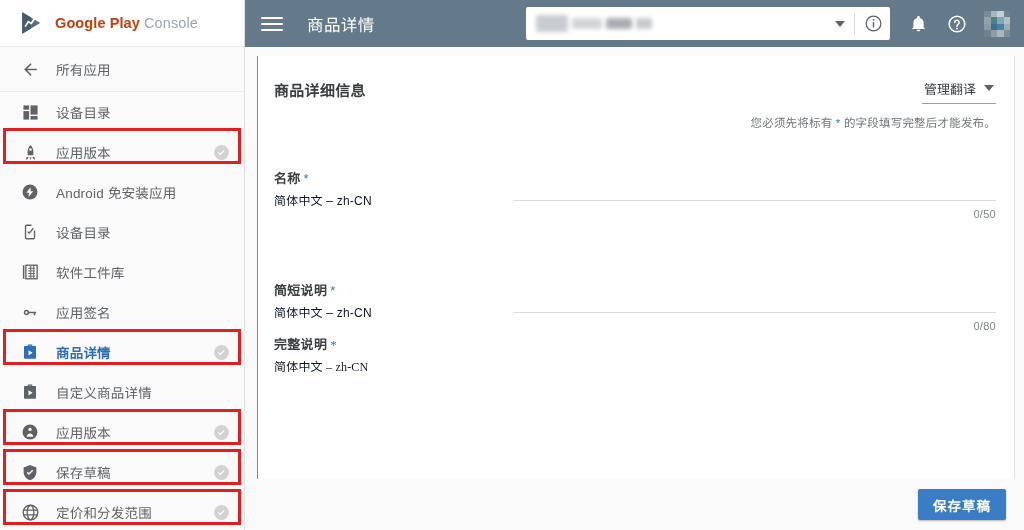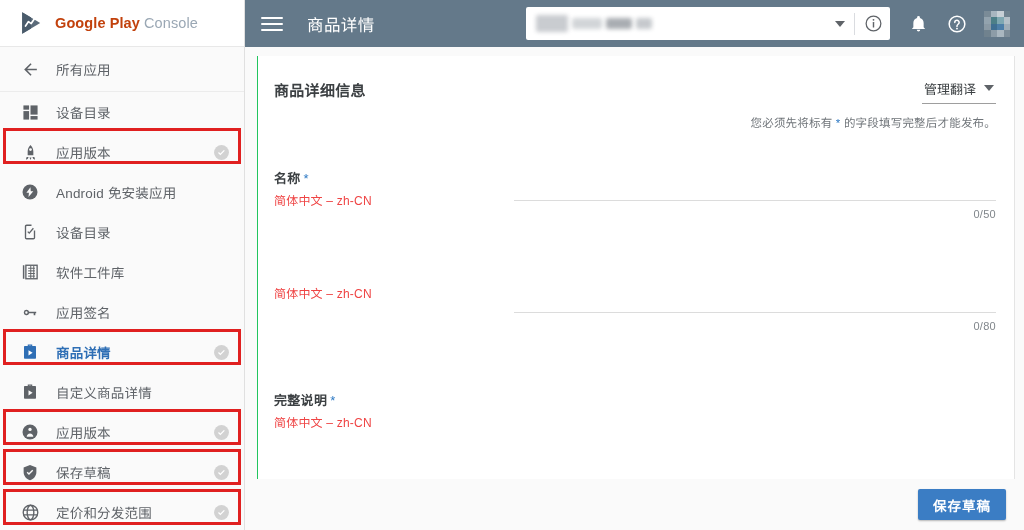--- a/index.html
+++ b/index.html
@@ -92,30 +92,30 @@
     font-size:13px;color:#3c4043;border-bottom:1px solid #9e9e9e;cursor:pointer;padding:0 2px 0 2px;
   }
   .manage .caret2{width:0;height:0;border-left:5px solid transparent;border-right:5px solid transparent;border-top:6px solid #5f6368;}
   .req-note{text-align:right;font-size:11.5px;color:#70757a;margin-top:10px;letter-spacing:.2px;}
   .req-note .star{color:#2f7ac4;}
 
   .field{display:flex;align-items:flex-start;position:relative;gap:8px;}
   .field .lab{width:232px;min-width:232px;padding-top:2px;}
   .lab .l1{font-size:13px;font-weight:700;color:#3c4043;letter-spacing:.3px;}
   .lab .l1 .star{color:#2f7ac4;font-weight:400;margin-left:3px;}
-  .lab .l2{font-size:12px;color:#ef4444;margin-top:4px;letter-spacing:.2px;}
+  .lab .l2{font-size:12px;color:#0f172a;margin-top:4px;letter-spacing:.2px;}
   .field .ctl{flex:1;}
   .uline{border-bottom:1px solid #dcdcdc;height:1px;}
   .counter{text-align:right;font-size:11px;color:#80868b;margin-top:7px;letter-spacing:.3px;}
 
   .f-name{margin-top:36px;}
   .f-name .uline{margin-top:33px;}
   .f-short{margin-top:58px;}
   .f-short .uline{margin-top:33px;}
-  .f-full{margin-top:56px;}
+  .f-full{font-family:Liberation Serif, serif;}
 
   .footer{
     position:absolute;left:0;right:0;bottom:0;height:51px;background:#fafafa;
     display:flex;align-items:center;justify-content:flex-end;padding-right:18px;box-sizing:border-box;
   }
   .save-btn{
     background:#3b7dc4;color:#fff;font-size:13.5px;font-weight:700;letter-spacing:1px;
     height:31px;padding:0 15px;display:flex;align-items:center;border-radius:2px;
     box-shadow:0 1px 2px rgba(0,0,0,.28);cursor:pointer;
   }
@@ -379,20 +379,23 @@
             <div class="l2">简体中文 – zh-CN</div>
           </div>
           <div class="ctl">
             <div class="uline"></div>
             <div class="counter">0/50</div>
           </div>
         </div>
 
         <div class="field f-short">
           <div class="lab">
+            <div class="l1">
+              <span>简短说明</span><span class="star">*</span>
+            </div>
             <div class="l2">简体中文 – zh-CN</div>
           </div>
           <div class="ctl">
             <div class="uline"></div>
             <div class="counter">0/80</div>
           </div>
         </div>
 
         <div class="field f-full">
           <div class="lab">

